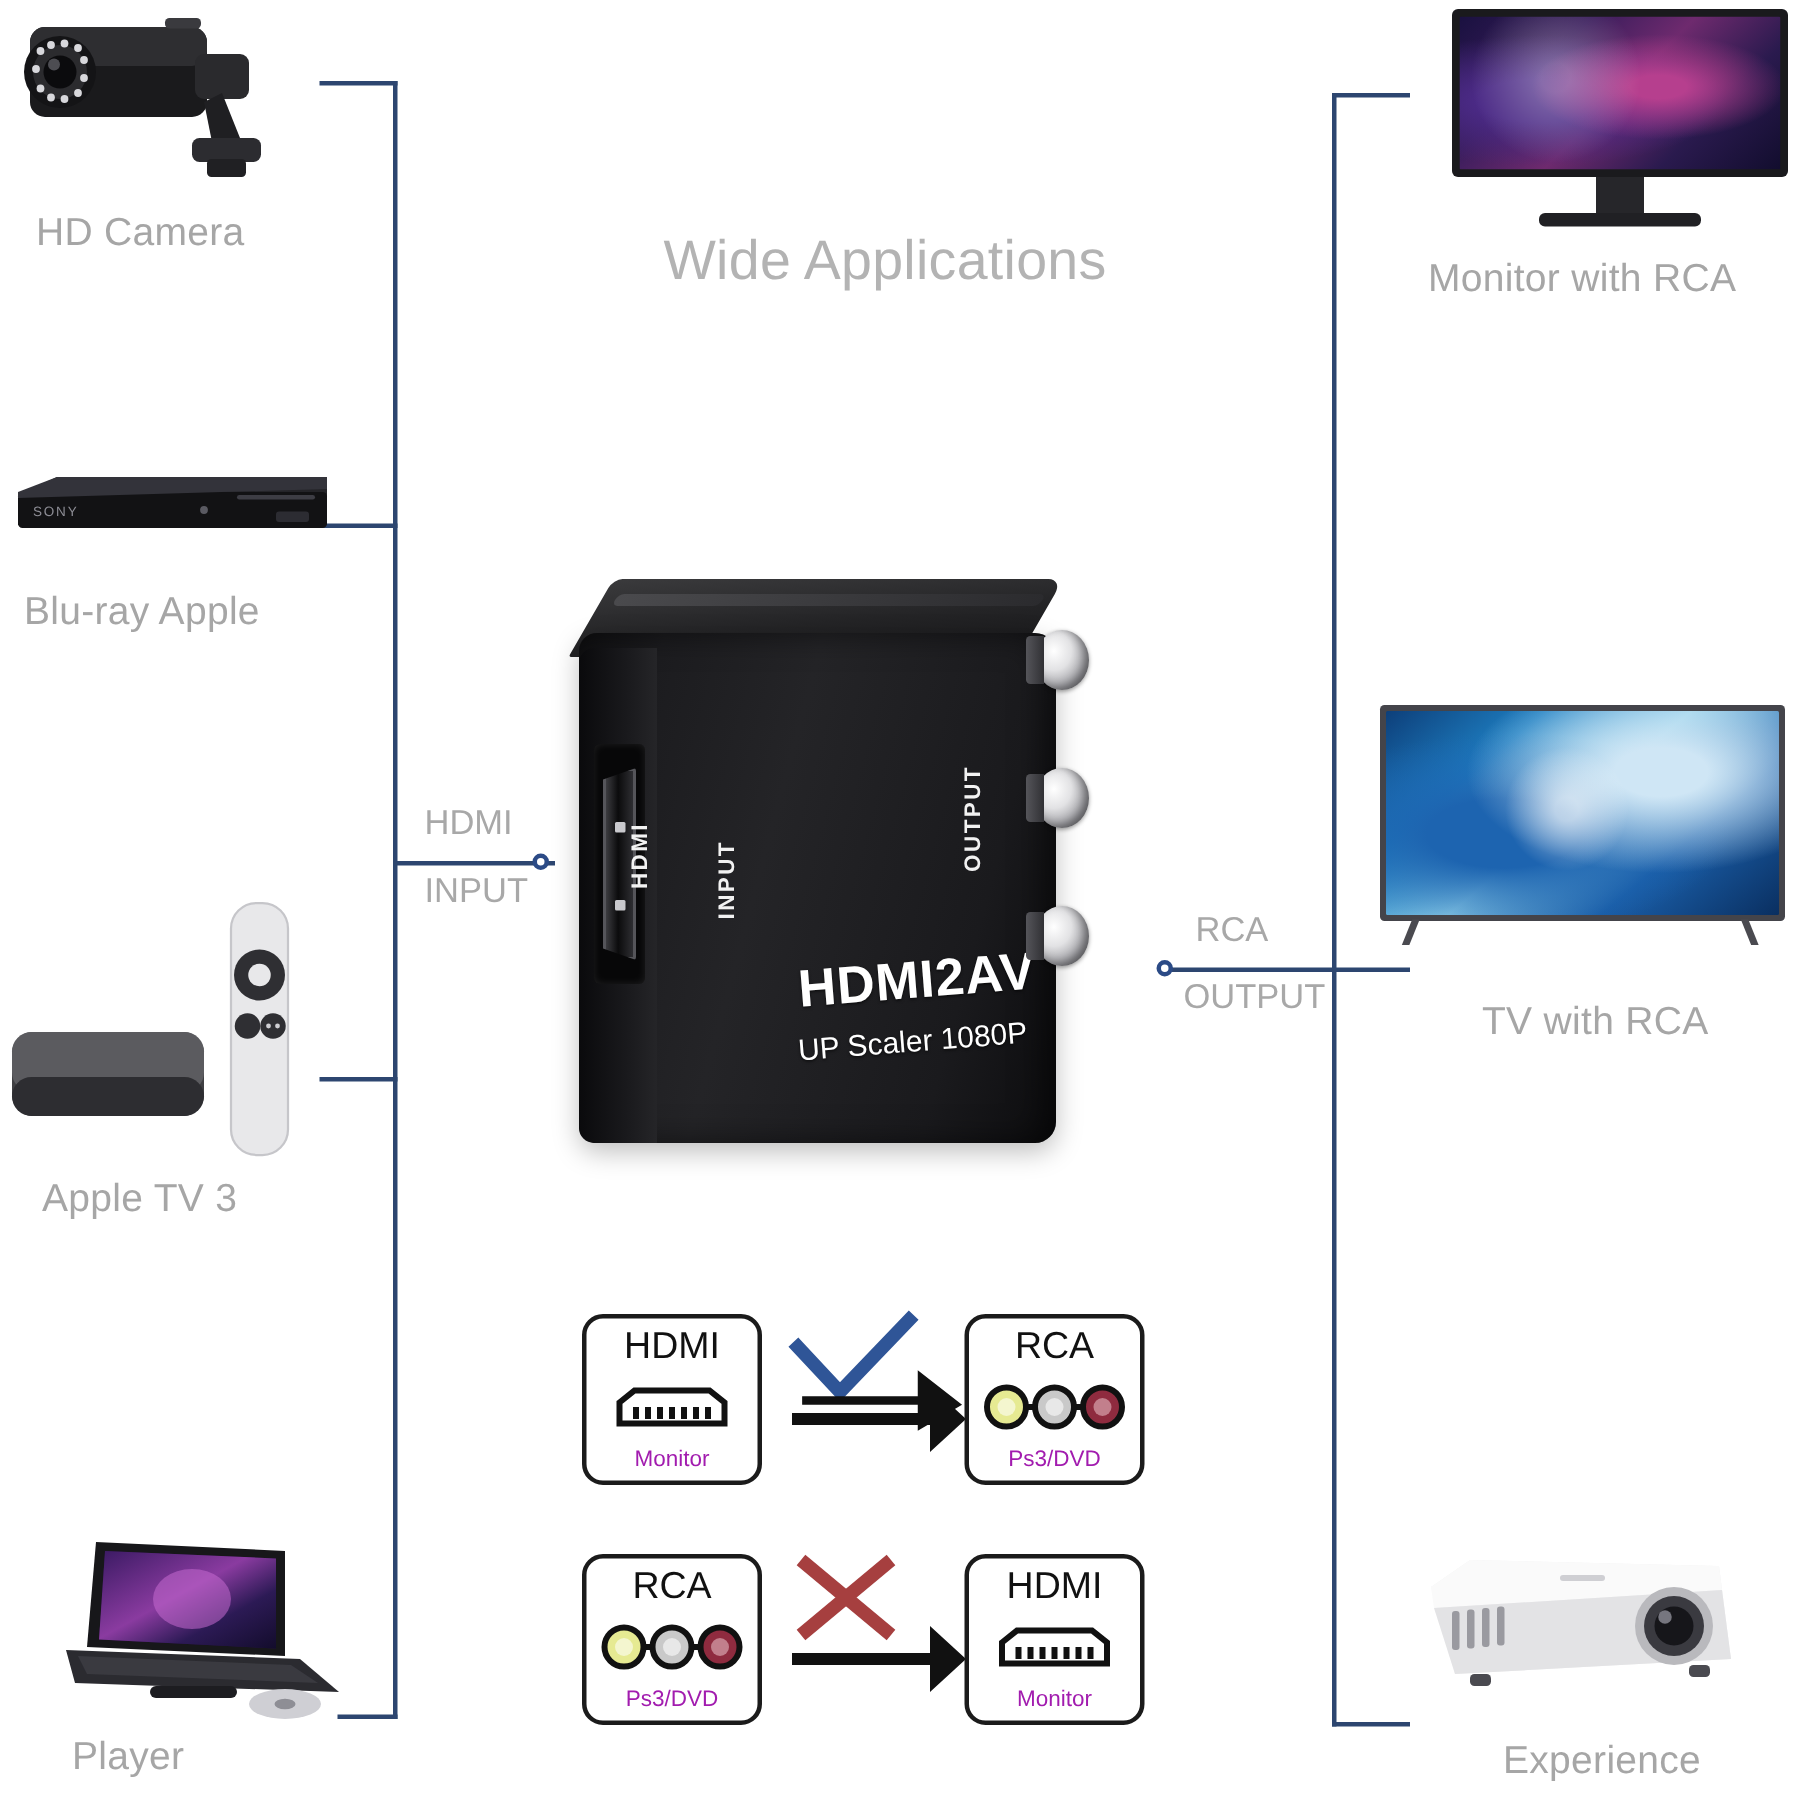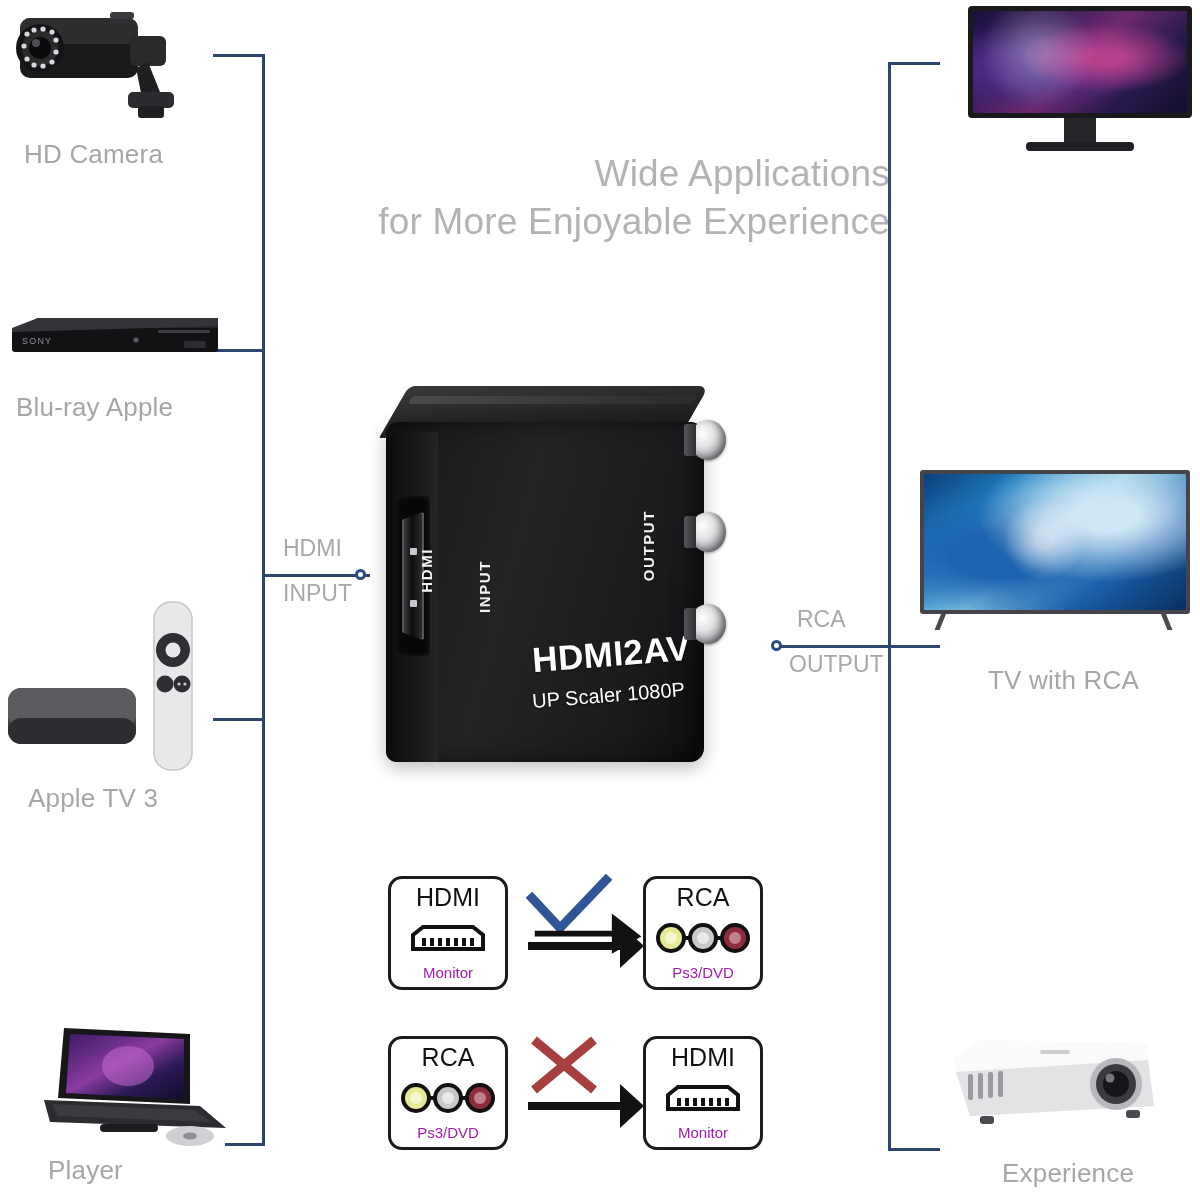--- a/index.html
+++ b/index.html
@@ -11,21 +11,21 @@
     overflow: hidden;
   }
   #stage { position: relative; width: 1200px; height: 1200px; background: #fff; }
 
   
   .abs { position: absolute; }
 
   
   .headline {
     position: absolute; left: 290px; top: 150px; width: 600px;
-    text-align: right; color: #b3b3b3;
+    text-align: center; color: #b3b3b3;
     font-size: 37px; line-height: 48px; font-weight: 400;
     letter-spacing: .2px; white-space: nowrap;
   }
   .headline .l2 { display:block; }
 
   
   .caption {
     position: absolute; color: #a6a6a6; font-size: 26px;
     font-weight: 400; white-space: nowrap; letter-spacing: .2px;
   }
@@ -137,21 +137,20 @@
       linear-gradient(140deg,#0d3f7a 0%,#1e7fc2 25%,#8fd0ea 48%,#1a5ea8 72%,#0a2f60 100%);
   }
 </style>
 </head>
 <body>
 
 <div id="stage">
 
   <div class="headline">
     <span>Wide Applications</span>
-    <span class="l2">for More Enjoyable Experience</span>
   </div>
 
   <div class="line vline" style="left:262px; top:54px; height:1092px;"></div>
   <div class="line hline" style="left:213px; top:54px; width:52px;"></div>
   <div class="line hline" style="left:213px; top:349px; width:52px;"></div>
   <div class="line hline" style="left:213px; top:718px; width:52px;"></div>
   <div class="line hline" style="left:225px; top:1143px; width:40px;"></div>
 
   <div class="line hline" style="left:262px; top:574px; width:108px;"></div>
   <div class="node" style="left:355px; top:569px;"></div>
@@ -244,20 +243,21 @@
   </svg>
   <div class="caption" style="left:48px; top:1155px;">Player</div>
 
   <div class="abs" style="left:968px; top:6px; width:224px; height:148px;">
     <div class="abs" style="left:0; top:0; width:224px; height:112px; background:#1a1a1d; border-radius:4px; padding:5px;">
       <div class="screen-art" style="left:5px; top:5px; right:5px; bottom:5px;"></div>
     </div>
     <div class="abs" style="left:96px; top:112px; width:32px; height:26px; background:#26262a;"></div>
     <div class="abs" style="left:58px; top:136px; width:108px; height:9px; background:#202024; border-radius:4px;"></div>
   </div>
+  <div class="caption" style="left:952px; top:170px;">Monitor with RCA</div>
 
   <div class="abs" style="left:920px; top:470px; width:270px; height:160px;">
     <div class="abs" style="left:0; top:0; width:270px; height:144px; background:#44444a; border-radius:3px; padding:4px;">
       <div class="screen-art blue" style="left:4px; top:4px; right:4px; bottom:4px;"></div>
     </div>
     <div class="abs" style="left:18px; top:143px; width:5px; height:17px; background:#4a4a50; transform:skewX(-22deg);"></div>
     <div class="abs" style="left:244px; top:143px; width:5px; height:17px; background:#4a4a50; transform:skewX(22deg);"></div>
   </div>
   <div class="caption" style="left:988px; top:665px;">TV with RCA</div>
 

